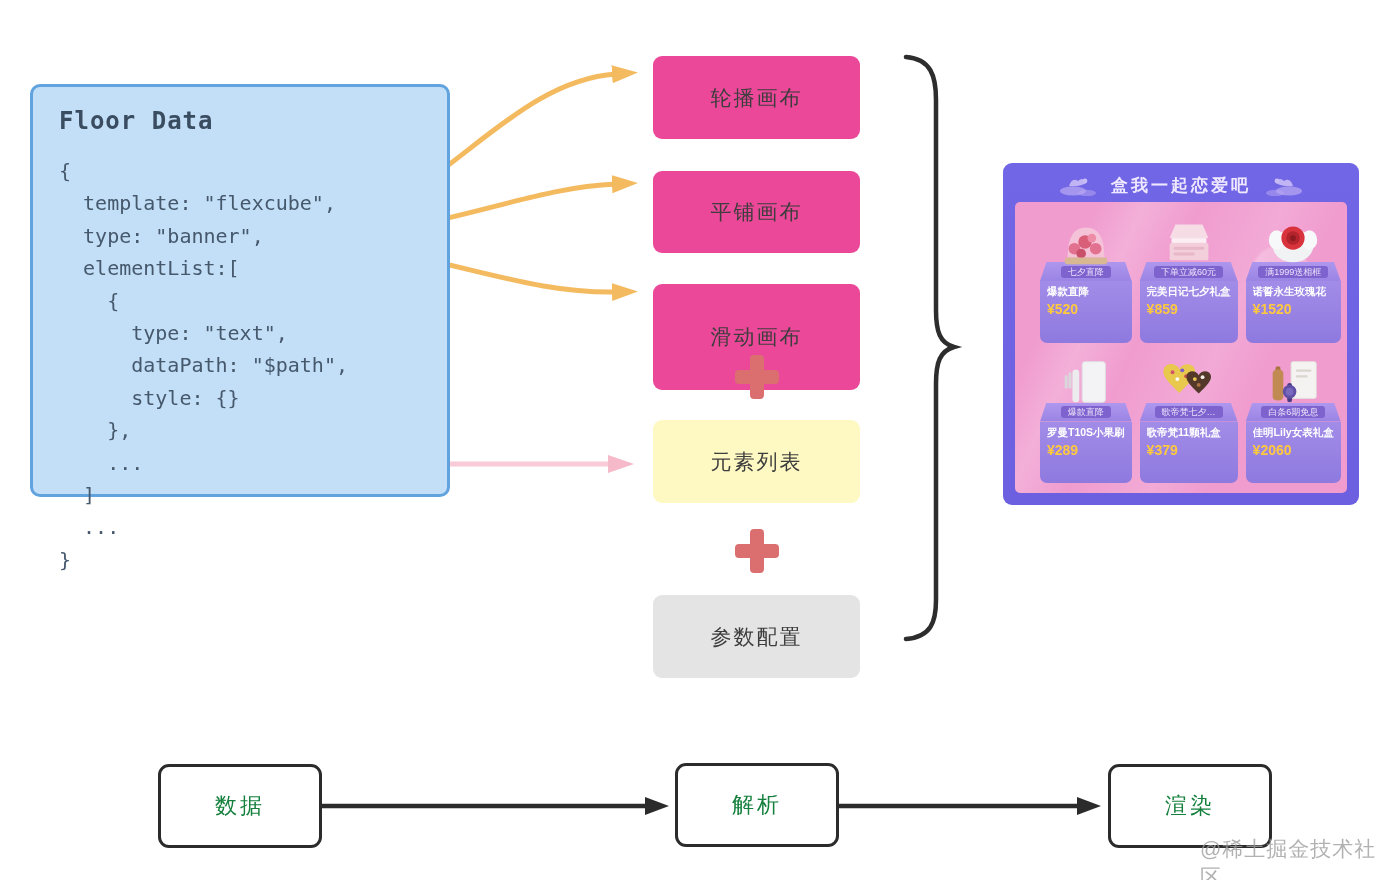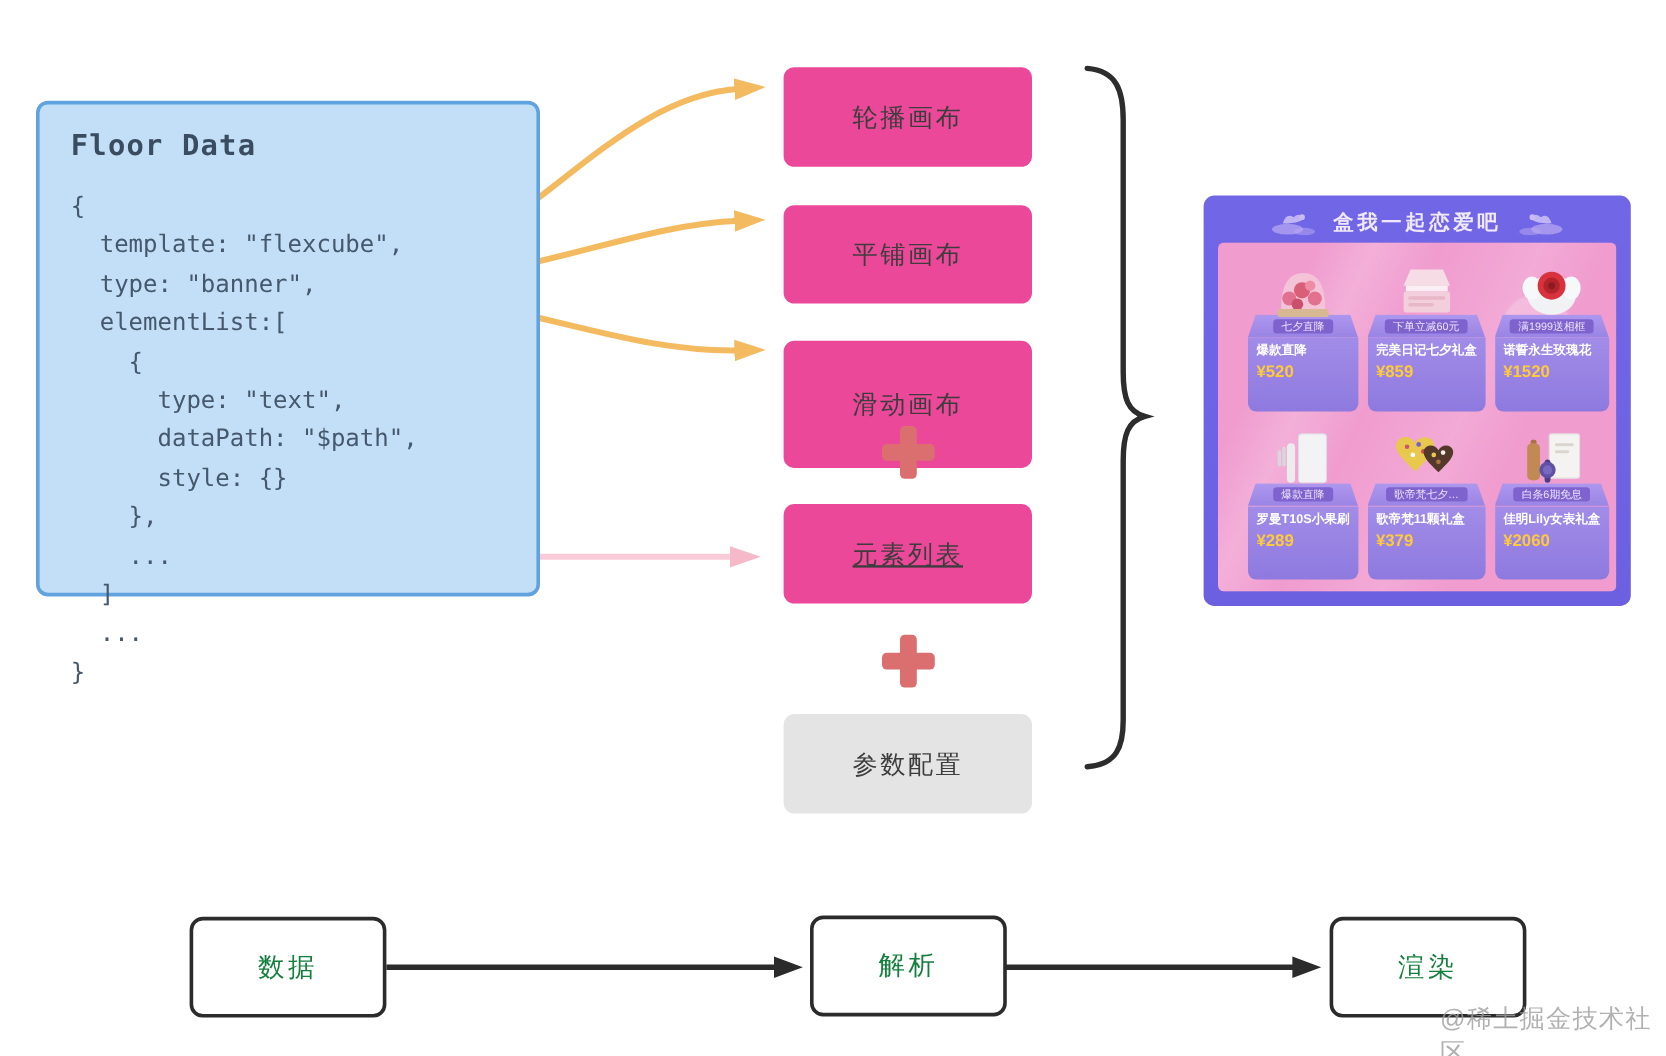--- a/index.html
+++ b/index.html
@@ -30,21 +30,21 @@
   
   .mid-box {
     position:absolute; left:653px; width:207px; height:83px; z-index:2;
     display:flex; align-items:center; justify-content:center;
     border-radius:9px; font-size:21px; letter-spacing:2px; color:#3D3D3D; font-weight:500;
   }
   .canvas-box { background:#ec4899;margin-top:36px; }
   #canvas-box-1 { top:20px; }
   #canvas-box-2 { top:135px; height:82px; }
   #canvas-box-3 { top:248px; height:106px; }
-  .element-box { background:#ec4899; top:420px;text-decoration:underline; }
+  .element-box { background:#fef9c3; top:420px; }
   .param-box   { background:#E5E4E4; top:595px; }
 
   .plus-icon { position:absolute; width:44px; height:44px; left:735px; z-index:2; }
   .plus-icon::before, .plus-icon::after {
     content:""; position:absolute; background:#DB6F6F; border-radius:4px;
   }
   .plus-icon::before { left:0; top:15px; width:44px; height:14px; }
   .plus-icon::after  { left:15px; top:0; width:14px; height:44px; }
   #plus-1 { top:355px; }
   #plus-2 { top:529px; }

